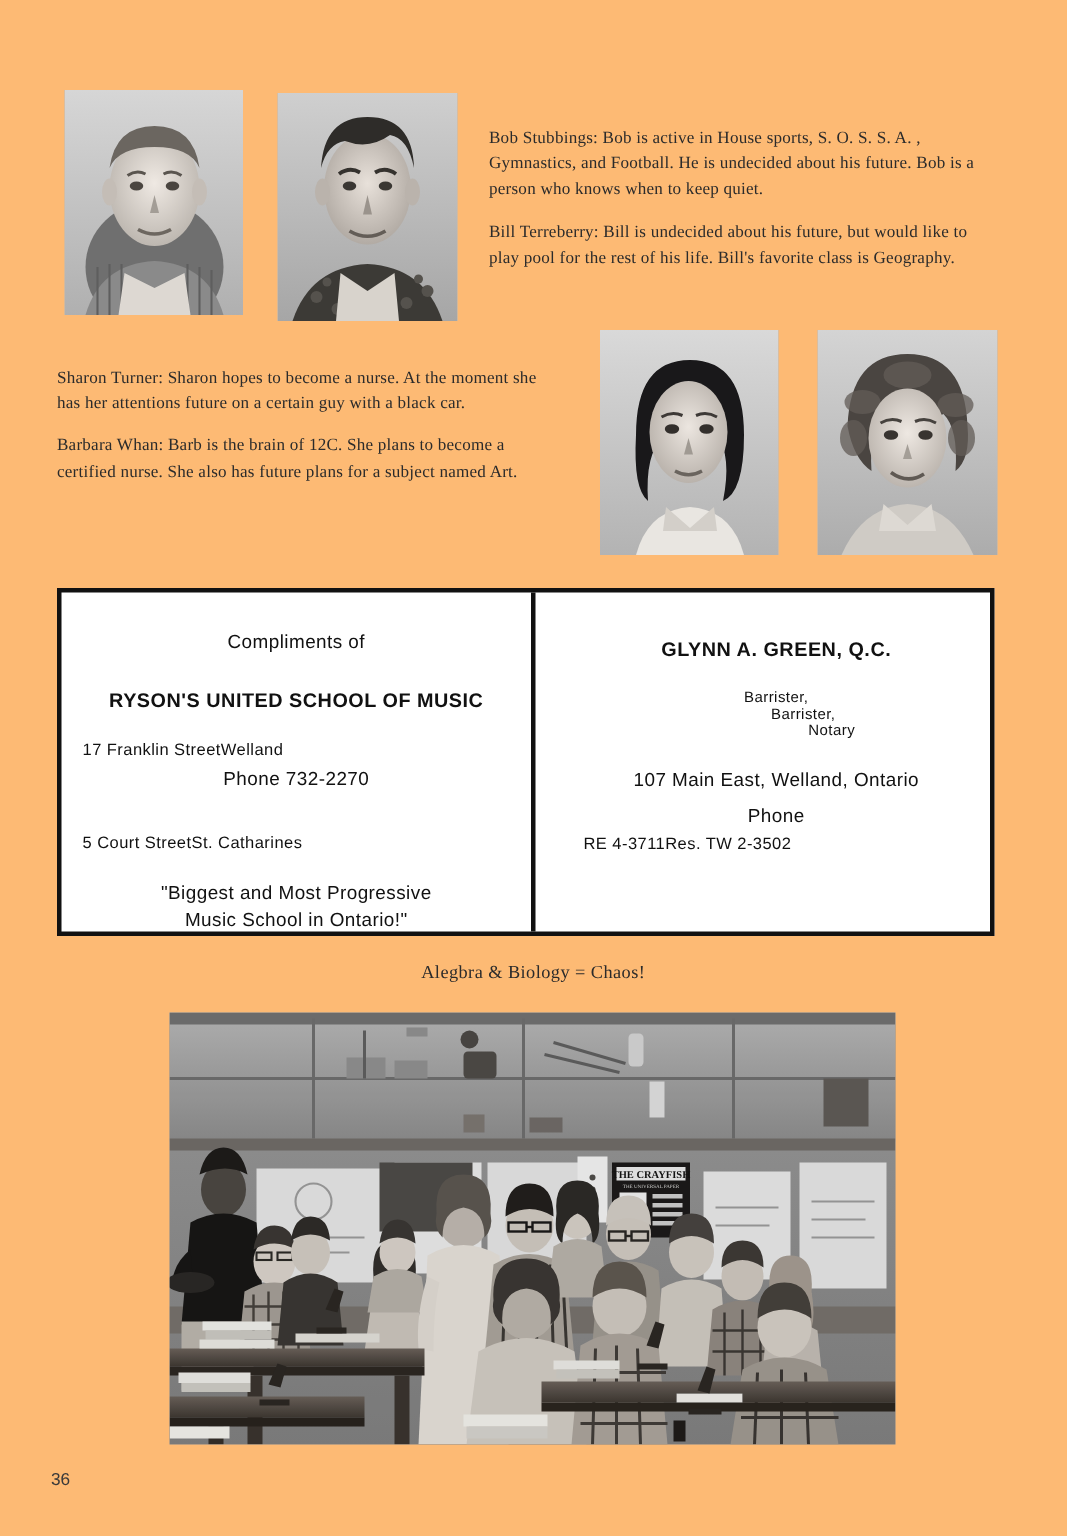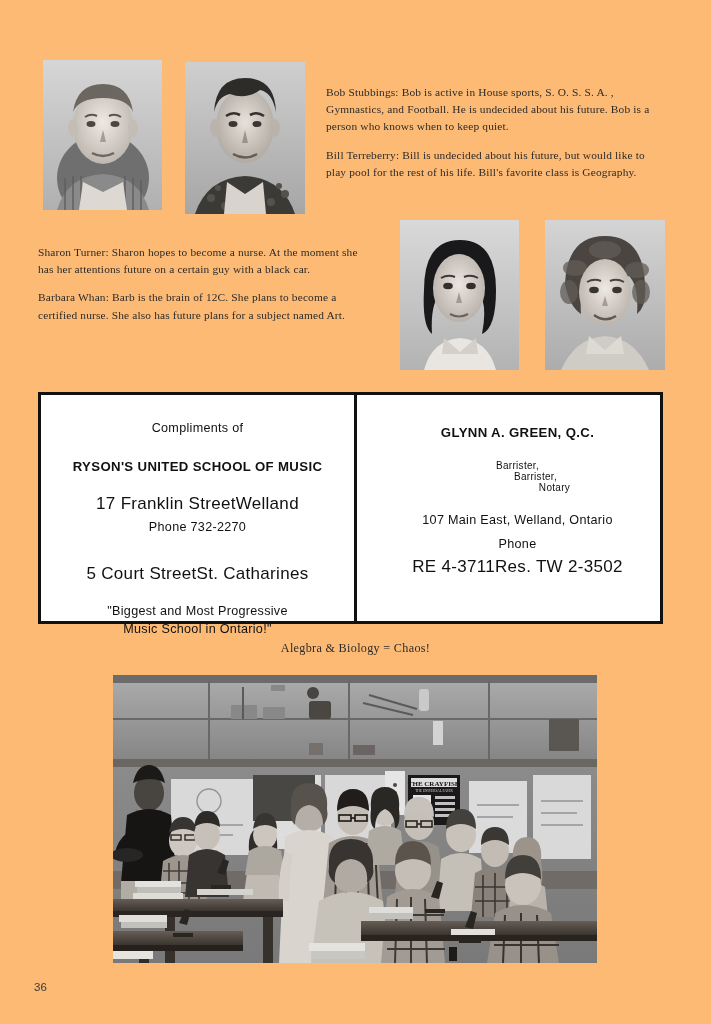--- a/index.html
+++ b/index.html
@@ -81,22 +81,22 @@
   .ad-line { font-size: 12.6px; letter-spacing: 0.3px; }
   .ad-center { text-align: center; }
   .ad-title {
     font-weight: bold;
     font-size: 13.2px;
     letter-spacing: 0.35px;
     text-align: center;
   }
   .ad-row {
     display: flex;
-    justify-content: center;
-    font-size: 17px;
+    justify-content: flex-start;
+    font-size: 11px;
     letter-spacing: 0.3px;
   }
   .sp-10 { height: 10px; }
   .sp-18 { height: 18px; }
   .sp-20 { height: 20px; }
   .sp-24 { height: 24px; }
   .sp-6  { height: 6px; }
 
   .cascade {
     font-size: 10px;

